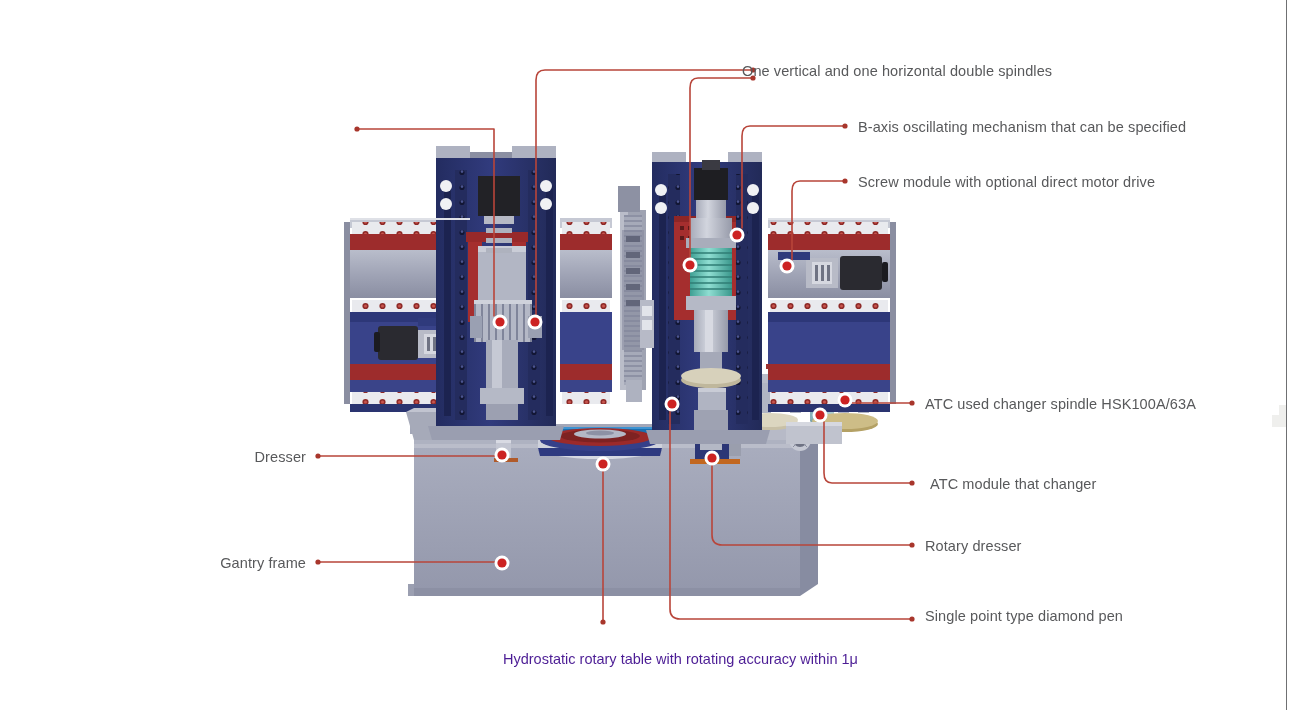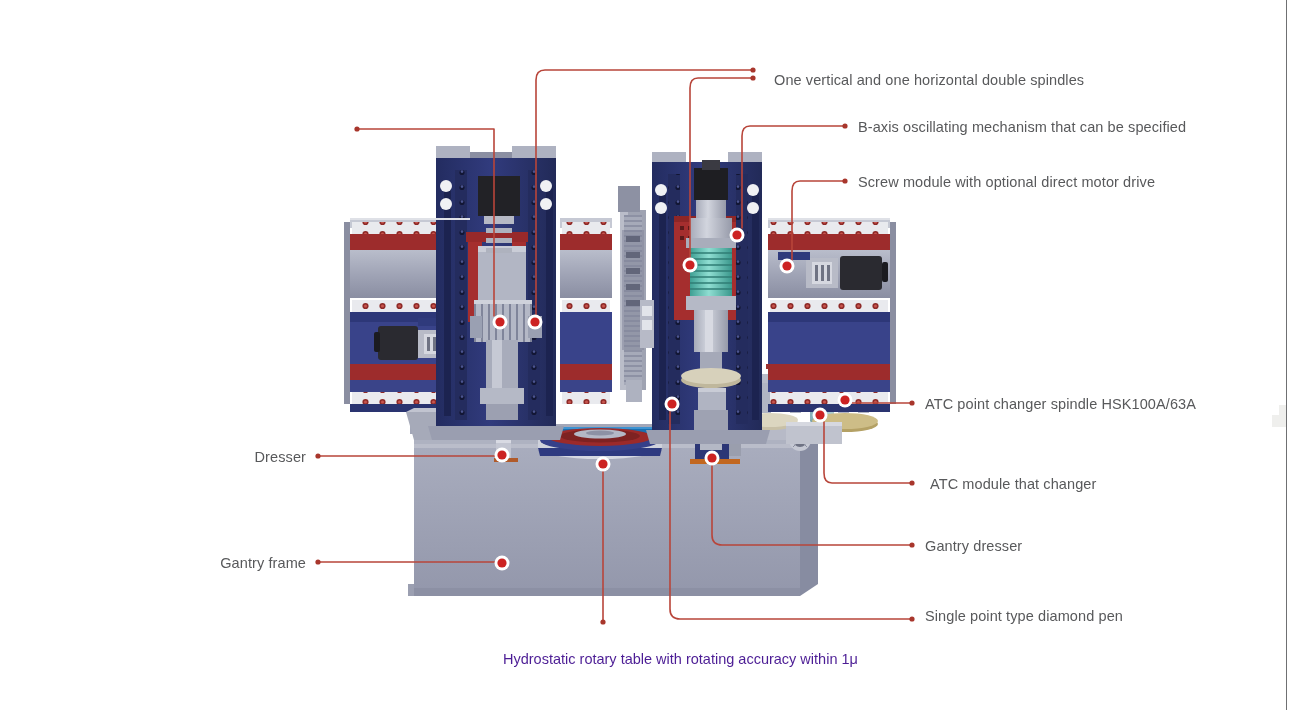--- a/index.html
+++ b/index.html
@@ -468,31 +468,31 @@
           <circle cx="712" cy="458" r="4.6" fill="#cc2222"></circle>
         </g>
       <g>
           <circle cx="502" cy="563" r="7.5" fill="#ffffff"></circle>
           <circle cx="502" cy="563" r="4.6" fill="#cc2222"></circle>
         </g>
     </g>
   </svg>
 
 
-  <div class="callout-label right" style="left:774px; top:61px;margin-top:9px;">One vertical and one horizontal double spindles</div>
+  <div class="callout-label right" style="left:742px; top:61px;">One vertical and one horizontal double spindles</div>
 
   <div class="callout-label right" style="left:858px; top:117px;">B-axis oscillating mechanism that can be specified</div>
 
   <div class="callout-label right" style="left:858px; top:172px;">Screw module with optional direct motor drive</div>
 
-  <div class="callout-label right" style="left:925px; top:394px;">ATC point changer spindle HSK100A/63A</div>
+  <div class="callout-label right" style="left:925px; top:394px;">ATC used changer spindle HSK100A/63A</div>
 
   <div class="callout-label right" style="left:930px; top:474px;">ATC module that changer</div>
 
-  <div class="callout-label right" style="left:925px; top:536px;">Gantry dresser</div>
+  <div class="callout-label right" style="left:925px; top:536px;">Rotary dresser</div>
 
   <div class="callout-label right" style="left:925px; top:577px;margin-top:29px;">Single point type diamond pen</div>
 
   <div class="callout-label left" style="left:196px; top:447px; width:110px;">Dresser</div>
 
   <div class="callout-label left" style="left:176px; top:553px; width:130px;">Gantry frame</div>
 
   <div class="caption" style="left:503px; top:649px;">Hydrostatic rotary table with rotating accuracy within 1μ</div>
 
   <div class="edge-rule"></div>

